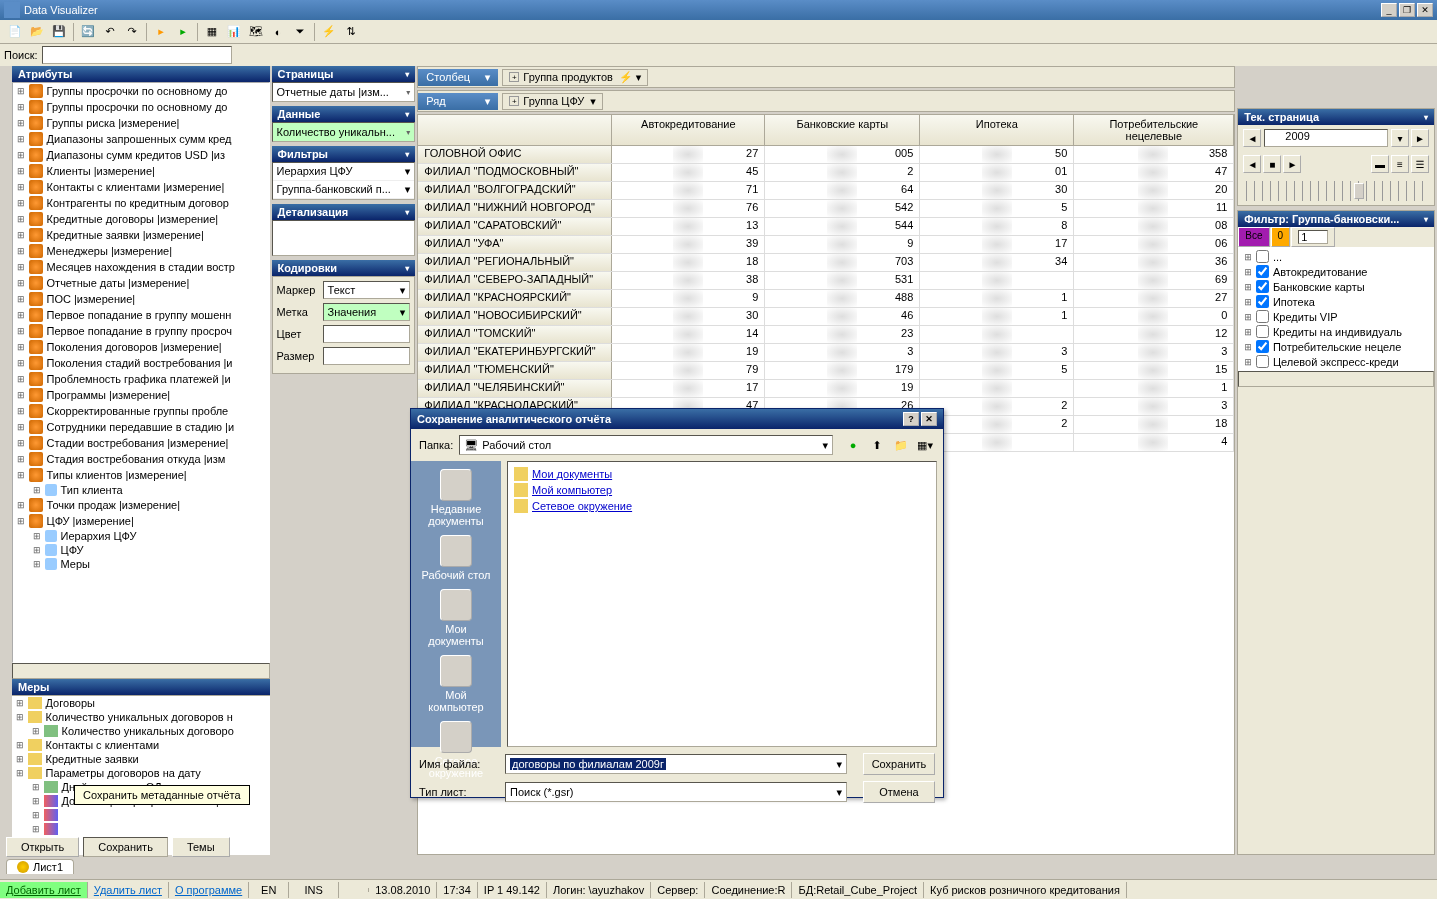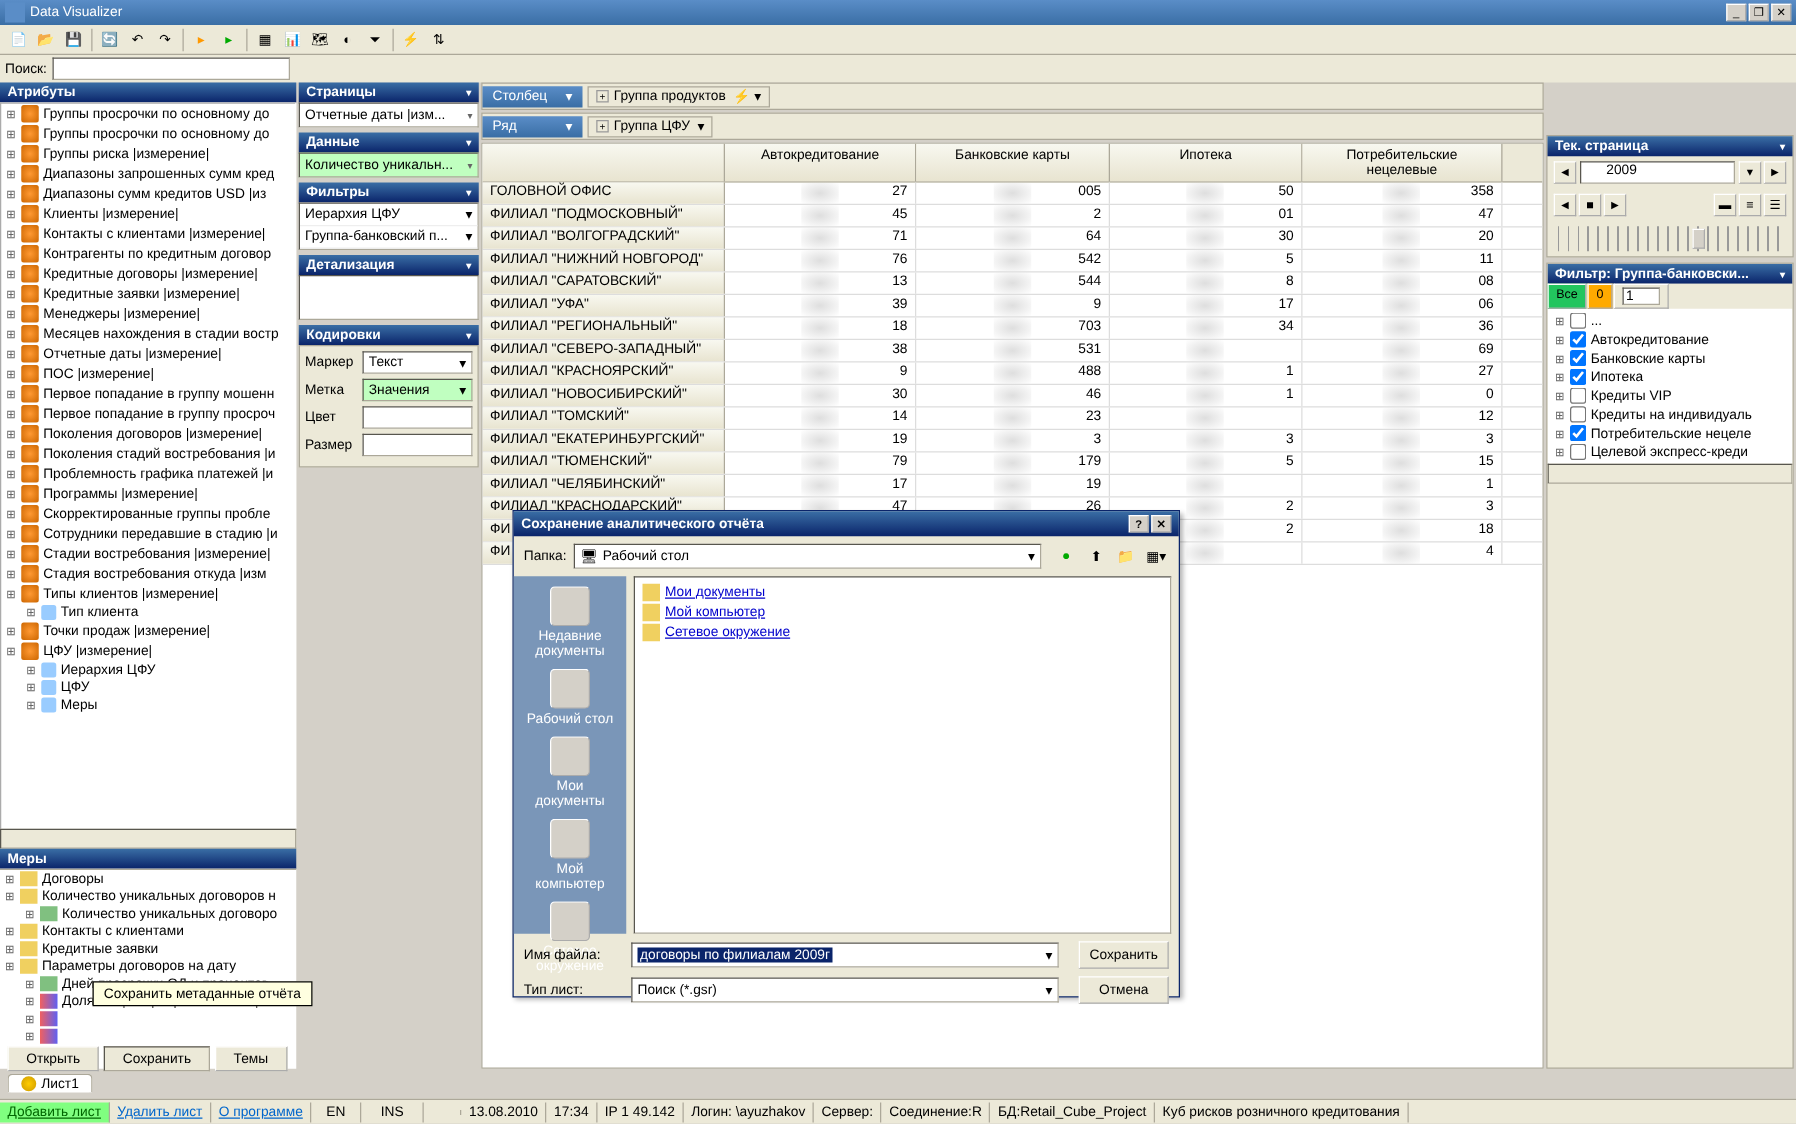--- a/index.html
+++ b/index.html
@@ -13,21 +13,21 @@
 
 
 .toolbar { background: #ece9d8; border-bottom: 1px solid #aca899; height: 24px; display: flex; align-items: center; padding: 0 4px; }
 .tbtn { width: 20px; height: 20px; border: 1px solid transparent; margin: 0 1px; display: flex; align-items: center; justify-content: center; }
 .tsep { width: 1px; height: 18px; background: #aca899; margin: 0 3px; }
 .searchbar { background: #ece9d8; height: 22px; display: flex; align-items: center; padding: 2px 4px; }
 .searchbar input { border: 1px inset #aca899; height: 18px; width: 190px; margin-left: 4px; }
 
 
 .main { position: absolute; top: 66px; left: 0; right: 0; bottom: 44px; display: flex; }
-.col-left { width: 237px; display: flex; flex-direction: column; }
+.col-left { width: 270px; display: flex; flex-direction: column; padding-left: 12px; }
 .col-mid { width: 148px; display: flex; flex-direction: column; padding: 0 2px; }
 .col-grid { flex: 1; display: flex; flex-direction: column; }
 .col-right { width: 202px; display: flex; flex-direction: column; padding: 0 2px; }
 
 
 .panel-hdr { background: linear-gradient(#3a6ea5, #0a246a); color: #fff; padding: 2px 6px; font-weight: bold; display: flex; align-items: center; justify-content: space-between; }
 .panel-hdr .arrow { font-size: 8px; }
 
 
 .tree { background: #fff; overflow: auto; flex: 1; border: 1px inset #fff; }
@@ -82,21 +82,21 @@
 .tek { border: 1px solid #aca899; background: #ece9d8; margin-bottom: 4px; }
 .tek-row { display: flex; padding: 4px; align-items: center; }
 .tek-row .yr { flex: 1; height: 18px; border: 1px inset #aca899; background: #fff; padding: 0 20px; margin: 0 2px; }
 .sqbtn { width: 18px; height: 18px; border: 1px outset #fff; background: #ece9d8; display:flex; align-items:center; justify-content:center; font-size:10px; margin: 0 1px; }
 .slider { height: 20px; position: relative; margin: 4px 8px; background: repeating-linear-gradient(90deg,#999 0,#999 1px,transparent 1px,transparent 8px); }
 .slider .thumb { position: absolute; left: 60%; top: 2px; width: 10px; height: 16px; background: #d4d0c8; border: 1px outset #fff; }
 
 .ftr-panel { border: 1px solid #aca899; background: #ece9d8; flex: 1; overflow: hidden; }
 .ftr-tabs { display: flex; background: #ece9d8; }
 .ftr-tab { padding: 2px 6px; border: 1px outset #fff; margin-right: 1px; font-size: 10px; }
-.ftr-tab.act { background: #22c55e; }
+.ftr-tab.act { background: #a21caf; }
 .ftr-tab .inp { width: 30px; height: 14px; border: 1px inset #aca899; background: #fff; padding: 0 2px; }
 .ftr-list { background: #fff; padding: 2px; }
 .ftr-item { display: flex; align-items: center; padding: 1px 2px; white-space: nowrap; }
 .ftr-item::before { content: "⊞"; margin: 0 4px 0 2px; color: #666; font-size: 9px; }
 .ftr-item input[type=checkbox] { margin-right: 4px; }
 
 
 .bottom-tabs { position: absolute; bottom: 20px; left: 0; right: 0; height: 44px; }
 .btn-row { display: flex; padding: 2px 6px; }
 .btn { border: 1px outset #fff; background: #ece9d8; padding: 3px 14px; margin-right: 4px; }

